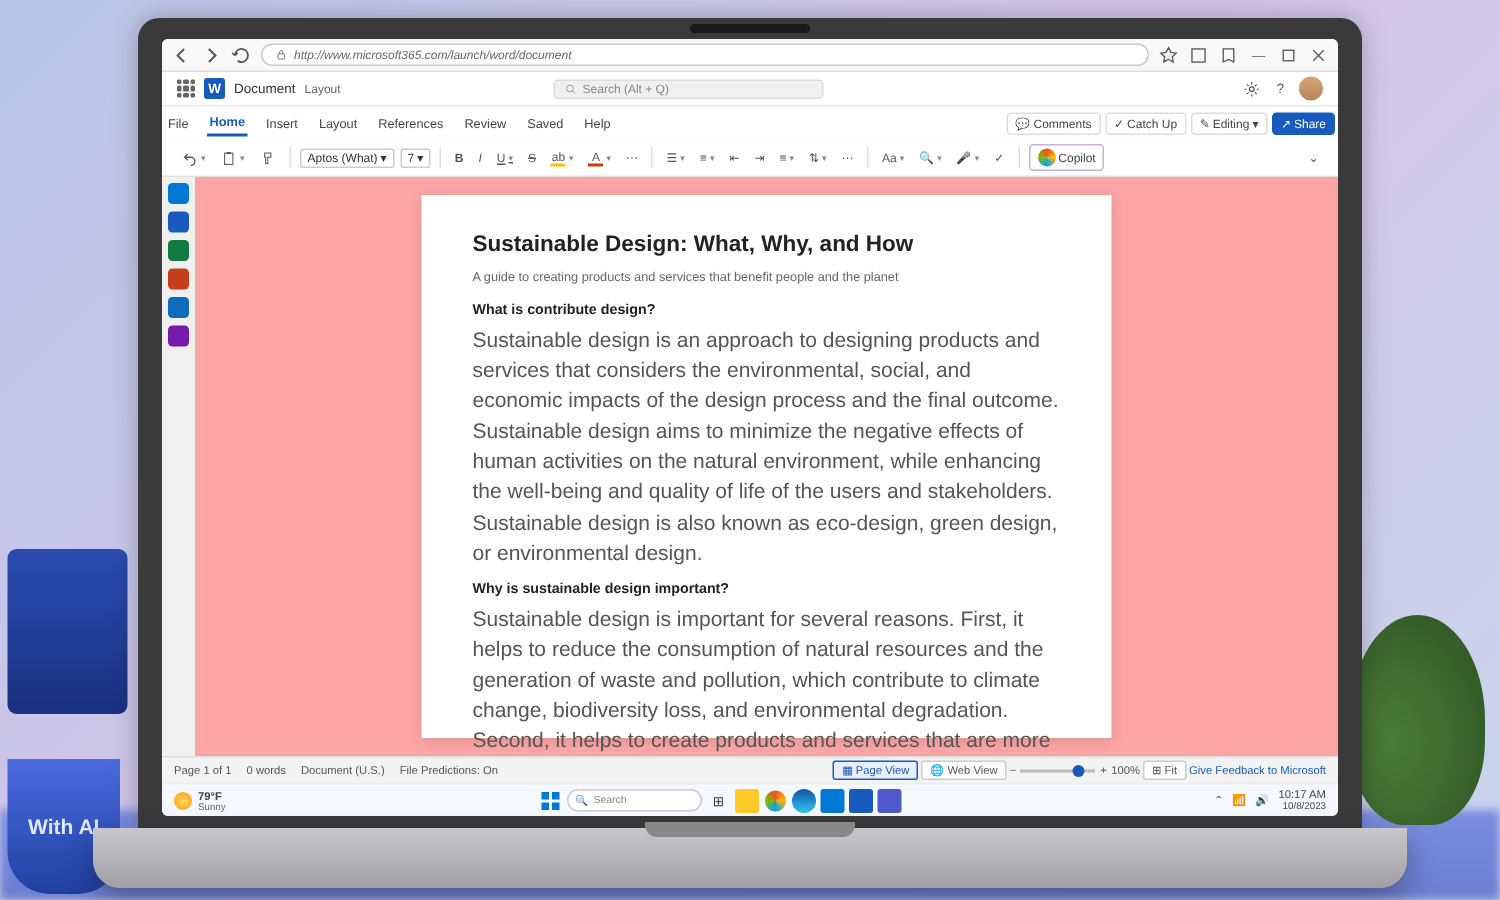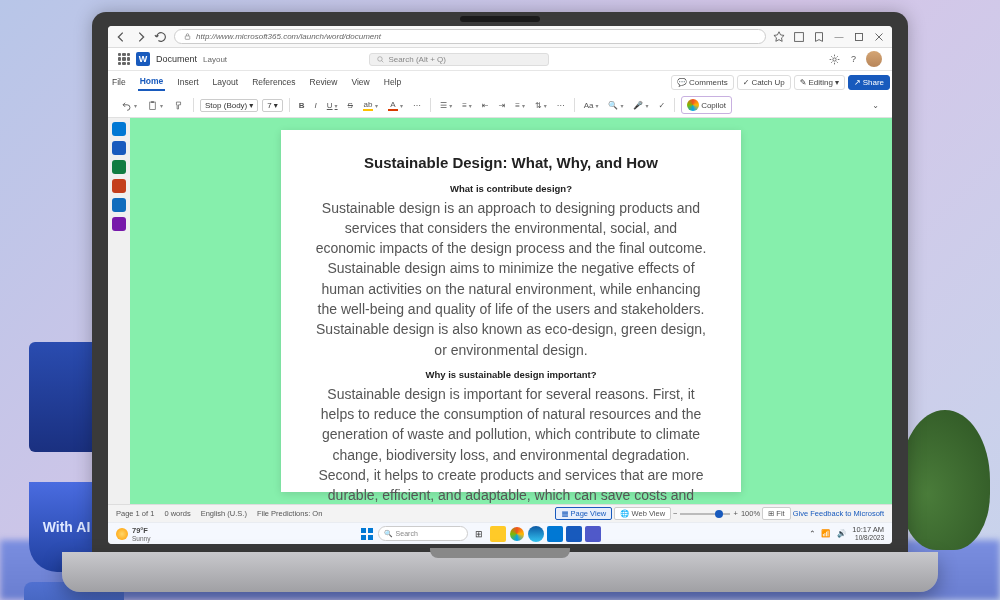--- a/index.html
+++ b/index.html
@@ -1,20 +1,20 @@
 <!DOCTYPE html>
 <html><head>
 <meta charset="utf-8">
 <style>
   * { margin: 0; padding: 0; box-sizing: border-box; font-family: -apple-system, BlinkMacSystemFont, "Segoe UI", sans-serif; }
   body { width: 1000px; height: 600px; overflow: hidden; background: linear-gradient(135deg, #b8c6e8 0%, #d4c5e8 50%, #c8d4ec 100%); position: relative; }
   .scene { position: absolute; inset: 0; }
   .plant { position: absolute; right: 0; bottom: 0; width: 120px; height: 200px; }
   .plant-leaves { position: absolute; bottom: 50px; right: 10px; width: 90px; height: 140px; background: radial-gradient(ellipse at 30% 60%, #4a7c3a, #2d5423); border-radius: 50% 50% 40% 40%; }
-  .objects-left { position: absolute; left: 0; bottom: 148px; width: 100px; height: 200px; margin-left: 24px; }
+  .objects-left { position: absolute; left: 0; bottom: 124px; width: 100px; height: 200px; }
   .blue-obj { position: absolute; bottom: 0; left: 5px; width: 80px; height: 110px; background: linear-gradient(#2a4cb0,#1a3080); border-radius: 6px; }
   .mug { position: absolute; bottom: -120px; left: 5px; width: 75px; height: 90px; background: linear-gradient(#4a6ce0,#2040a0); border-radius: 0 0 28px 28px; display: flex; flex-direction: column; align-items: center; justify-content: center; color: #dfe8ff; font-weight: 600; font-size: 14px; line-height: 1.2; }
   .box-left { position: absolute; bottom: -200px; left: 0; width: 100px; height: 70px; background: linear-gradient(#5070d0,#3050a0); border-radius: 8px; display:flex; align-items:center; justify-content:center; color:#e8f0ff; font-size:14px; font-weight:600; }
   .grass { position: absolute; bottom: 0; left: 0; right: 0; height: 60px; background: linear-gradient(#7a8ee0, #6a7ed0); filter: blur(3px); }
 
   .laptop { position: absolute; left: 92px; top: 12px; width: 816px; height: 580px; }
   .laptop-screen { position: absolute; top: 0; left: 0; right: 0; bottom: 40px; background: #3a3a3a; border-radius: 14px 14px 0 0; padding: 14px 16px 8px; box-shadow: 0 0 18px rgba(0,0,0,.25); }
   .camera-notch { position:absolute; top:4px; left:50%; transform:translateX(-50%); width:80px; height:6px; background:#1a1a1a; border-radius:4px; }
   .laptop-base { position: absolute; bottom: 0; left: -30px; right: -30px; height: 40px; background: linear-gradient(#c8c8cc,#a0a0a4); border-radius: 0 0 18px 18px; box-shadow: 0 8px 20px rgba(0,0,0,.3); }
   .laptop-hinge { position:absolute; top:-4px; left:50%; transform:translateX(-50%); width:140px; height:10px; background: #888; border-radius: 0 0 8px 8px; }
@@ -41,21 +41,21 @@
   .rbtn { display:flex; align-items:center; gap:2px; padding:2px 5px; border:1px solid #ddd; background:#fff; border-radius:3px; font-size:8px; color:#444; cursor:pointer;}
   .rbtn.primary { background:#185abd; color:#fff; border-color:#185abd; }
   .toolbar { display:flex; align-items:center; gap:4px; padding:3px 10px; background:#fff; border-bottom:1px solid #e0e0e0; font-size:8px; }
   .tool { padding:2px 3px; color:#555; cursor:pointer; display:flex; align-items:center; gap:1px; position: relative; }
   .tool.dd::after { content:"▾"; font-size:6px; margin-left:1px; color:#888; }
   .sep { width:1px; height:14px; background:#ddd; margin:0 2px; }
   .font-sel { border:1px solid #ccc; padding:1px 4px; border-radius:2px; font-size:8px; display:flex; align-items:center; gap:2px; }
   .color-bar { width:10px; height:2px; background:#d83b01; display:block; }
   .color-bar.y { background:#ffc000; }
 
-  .shell { flex:1; display:flex; background:#86efac; overflow:hidden;text-align:center; }
+  .shell { flex:1; display:flex; background:#fca5a5; overflow:hidden; }
   .siderail { width:22px; background:#f0f0f0; display:flex; flex-direction:column; gap:5px; padding:4px 0; align-items:center; }
   .rail-icn { width:14px; height:14px; border-radius:3px; }
   .doc-area { flex:1; overflow:hidden; display:flex; justify-content:center; padding:12px 0; }
   .page { width:460px; background:#fff; box-shadow:0 2px 8px rgba(0,0,0,.12); padding:22px 34px; font-size:9px; color:#444; line-height:1.45; }
   .page h1 { font-size:15px; font-weight:700; color:#222; margin-bottom:4px; }
   .page .sub { font-size:8.5px; color:#666; margin-bottom:10px; }
   .page h3 { font-size:9.5px; font-weight:700; color:#222; margin:8px 0 2px; }
   .page p { font-size:14px; color:#555; margin-bottom:6px; }
   .copilot-bar { margin-top:10px; border:7px solid #0f172a; border-radius:6px; padding:5px 8px; display:flex; align-items:center; gap:6px; background:#fdfdfd; box-shadow:0 1px 4px rgba(0,0,0,.06); }
   .copilot-logo { width:12px; height:12px; border-radius:50%; background:conic-gradient(#f25022,#ffb900,#00a4ef,#7fba00,#f25022); }
@@ -189,21 +189,21 @@
         </div>
       </div>
 
       <div class="ribbon-tabs">
         <span class="tab">File</span>
         <span class="tab active">Home</span>
         <span class="tab">Insert</span>
         <span class="tab">Layout</span>
         <span class="tab">References</span>
         <span class="tab">Review</span>
-        <span class="tab">View</span>
+        <span class="tab">Saved</span>
         <span class="tab">Help</span>
         <div class="ribbon-right">
           <div class="rbtn">💬 <span>Comments</span></div>
           <div class="rbtn">✓ <span>Catch Up</span></div>
           <div class="rbtn">✎ <span>Editing</span> ▾</div>
           <div class="rbtn primary">↗ <span>Share</span></div>
         </div>
       </div>
 
       <div class="toolbar">
@@ -217,21 +217,21 @@
               <rect x="4" y="3" width="8" height="11" stroke="#555" fill="none"></rect>
               <rect x="6" y="2" width="4" height="2" fill="#555"></rect>
             </svg>
           </div>
         <div class="tool">
             <svg viewBox="0 0 16 16" style="width:11px;height:11px">
               <path d="M5 3h6v4H8v6H6V7H5z" stroke="#555" fill="none"></path>
             </svg>
           </div>
         <div class="sep"></div>
-        <div class="font-sel"><span>Stop (Body)</span> ▾</div>
+        <div class="font-sel"><span>Aptos (What)</span> ▾</div>
         <div class="font-sel"><span>7</span> ▾</div>
         <div class="sep"></div>
         <div class="tool" style="font-weight:700">B</div>
         <div class="tool" style="font-style:italic">I</div>
         <div class="tool dd" style="text-decoration:underline">U</div>
         <div class="tool" style="text-decoration:line-through">S</div>
         <div class="tool dd">
             <span style="display:flex;flex-direction:column;align-items:center">ab<span class="color-bar y"></span></span>
           </div>
         <div class="tool dd">
@@ -264,20 +264,21 @@
           <div class="rail-icn" style="background:#0078d4"></div>
           <div class="rail-icn" style="background:#185abd"></div>
           <div class="rail-icn" style="background:#107c41"></div>
           <div class="rail-icn" style="background:#c43e1c"></div>
           <div class="rail-icn" style="background:#0f6cbd"></div>
           <div class="rail-icn" style="background:#7719aa"></div>
         </div>
         <div class="doc-area">
           <div class="page">
             <h1>Sustainable Design: What, Why, and How</h1>
+            <div class="sub">A guide to creating products and services that benefit people and the planet</div>
             <h3>What is contribute design?</h3>
             <p>Sustainable design is an approach to designing products and services that considers the environmental, social, and economic impacts of the design process and the final outcome. Sustainable design aims to minimize the negative effects of human activities on the natural environment, while enhancing the well-being and quality of life of the users and stakeholders. Sustainable design is also known as eco-design, green design, or environmental design.</p>
             <h3>Why is sustainable design important?</h3>
             <p>Sustainable design is important for several reasons. First, it helps to reduce the consumption of natural resources and the generation of waste and pollution, which contribute to climate change, biodiversity loss, and environmental degradation. Second, it helps to create products and services that are more durable, efficient, and adaptable, which can save costs and resources in the long term. Third, it helps to address the social</p>
             <div class="copilot-bar">
               <div class="copilot-logo"></div>
               <span class="copilot-status">Working on it...</span>
               <div class="copilot-right">
                 <div class="stopbtn">
                     <span class="sq"></span>
@@ -286,21 +287,21 @@
                 <span>esc</span>
               </div>
             </div>
           </div>
         </div>
       </div>
 
       <div class="statusbar">
         <span>Page 1 of 1</span>
         <span>0 words</span>
-        <span>English (U.S.)</span>
+        <span>Document (U.S.)</span>
         <span>File Predictions: On</span>
         <div class="view-toggles">
           <div class="view-btn active">▦ <span>Page View</span></div>
           <div class="view-btn">🌐 <span>Web View</span></div>
           <div class="zoom">
             <span>−</span>
               <div class="slider"></div>
               <span>+</span>
             <span>100%</span>
           </div>

